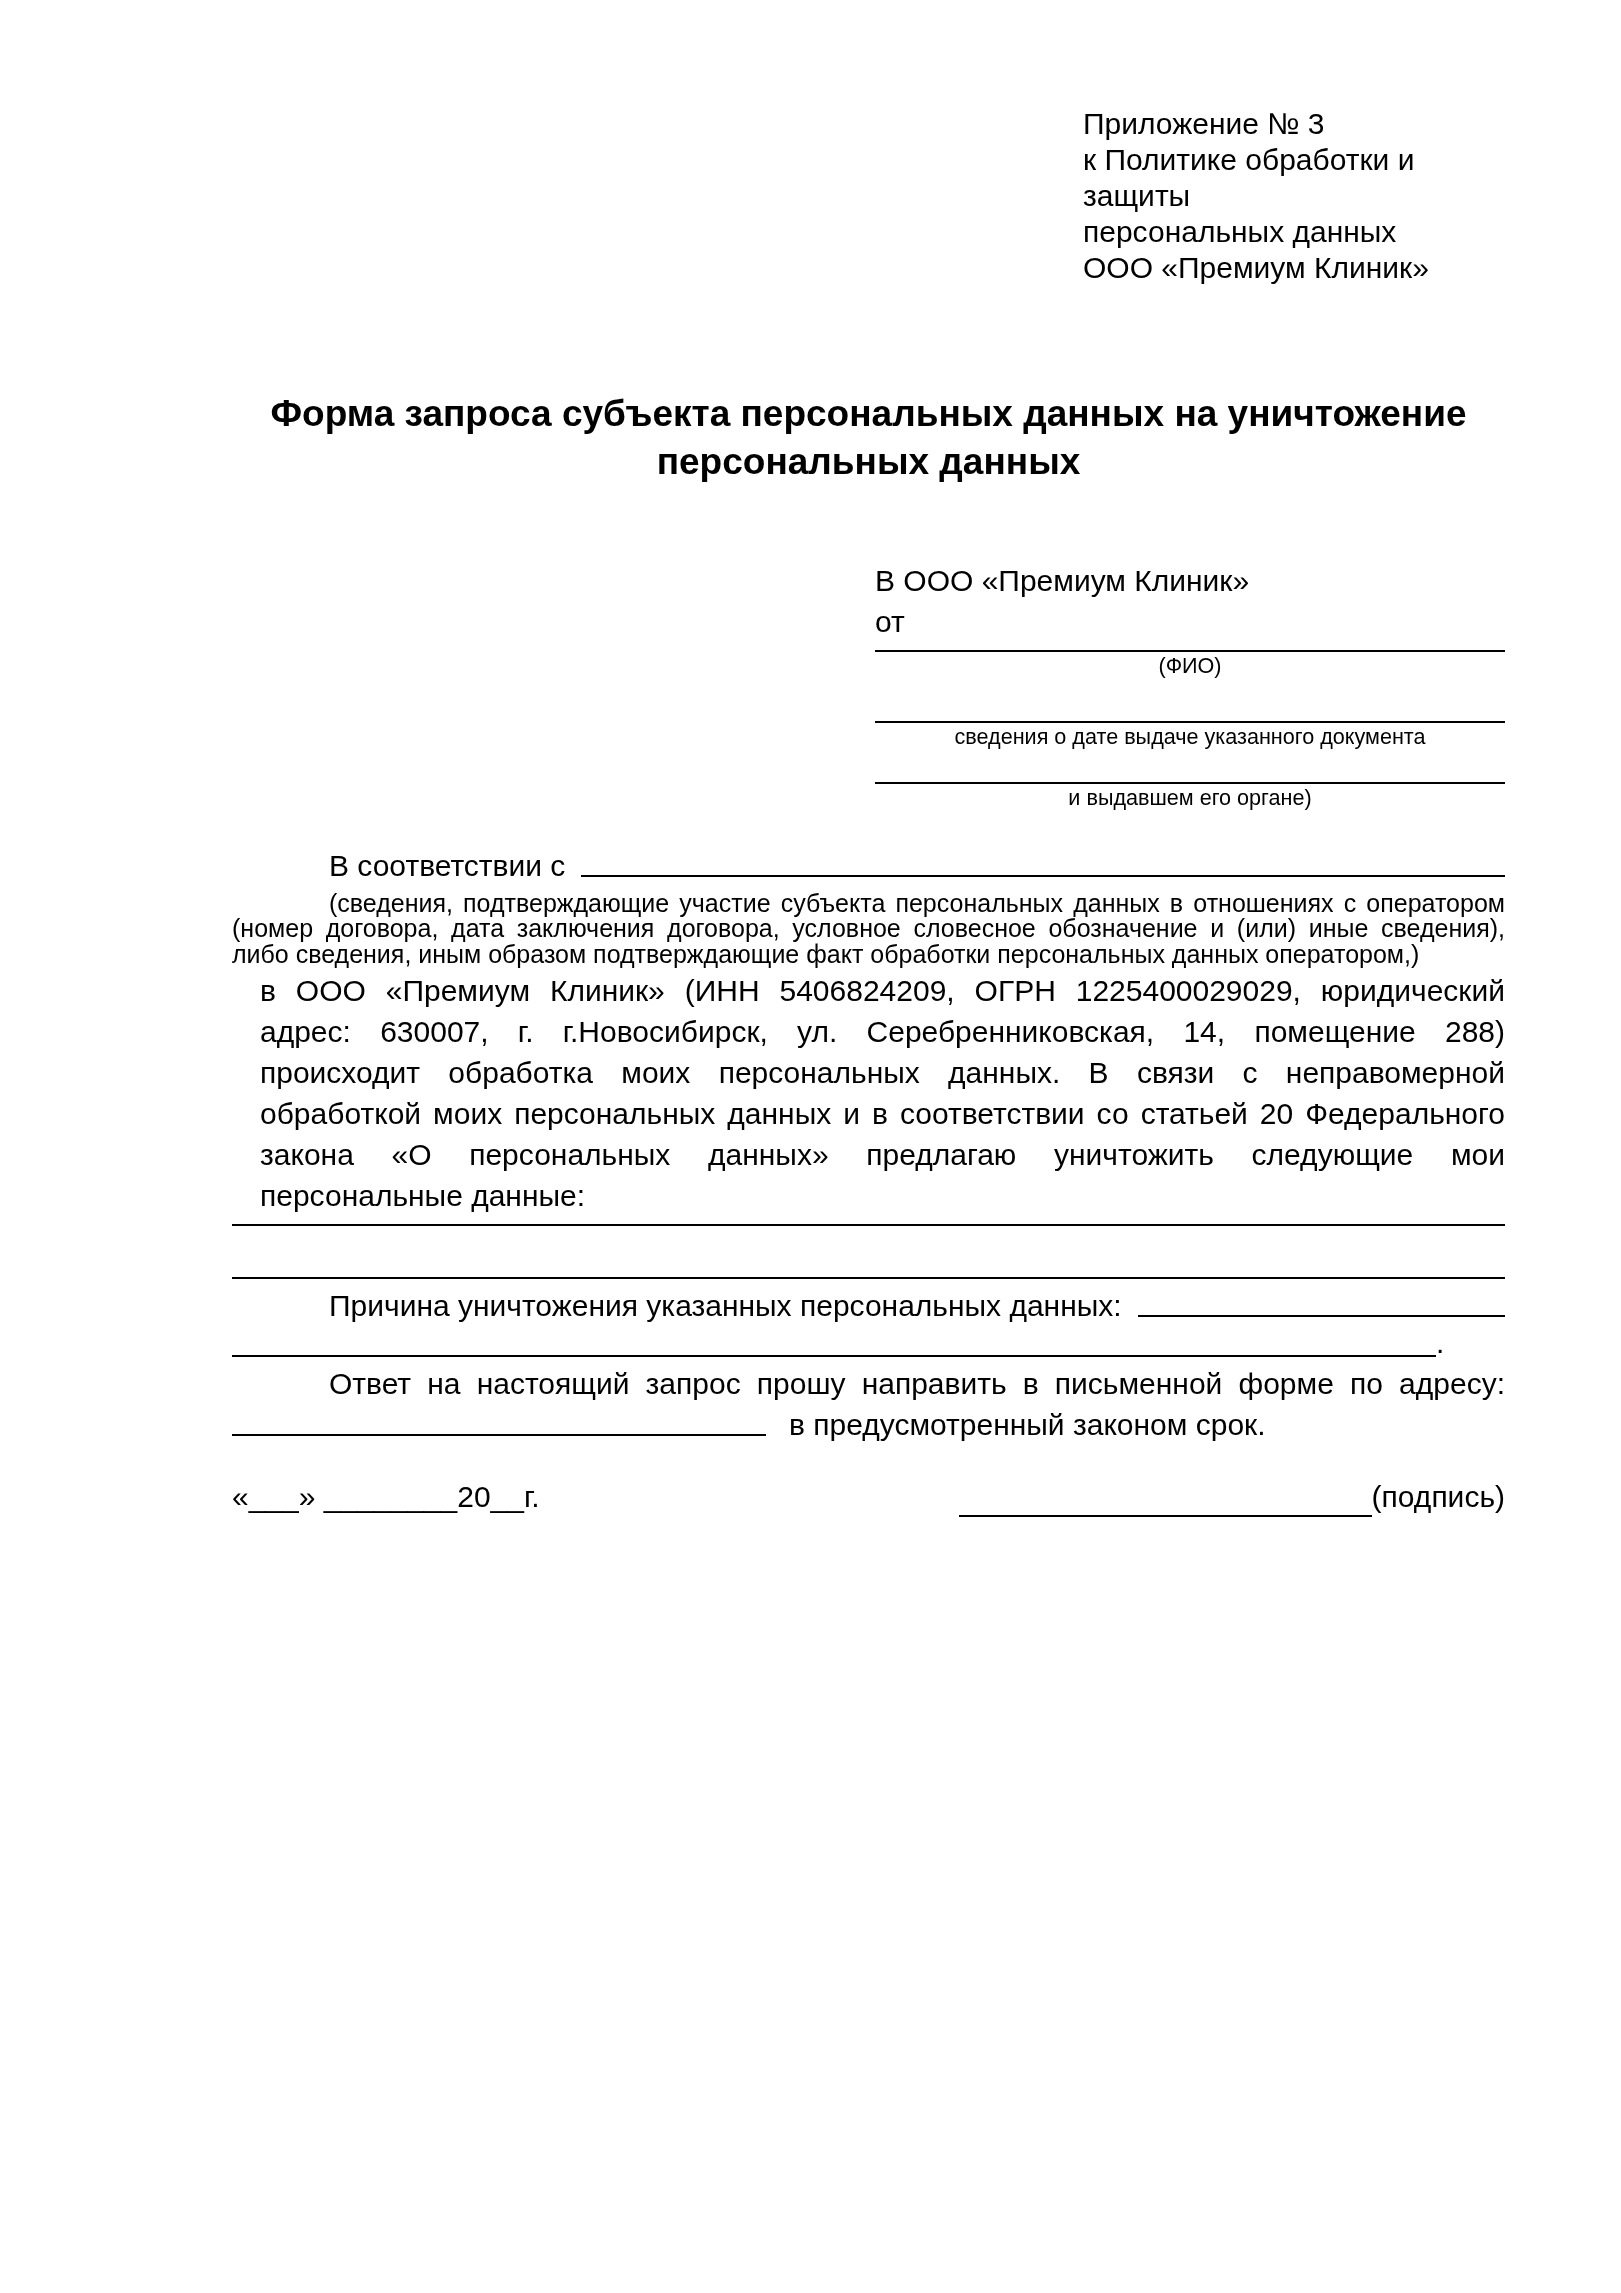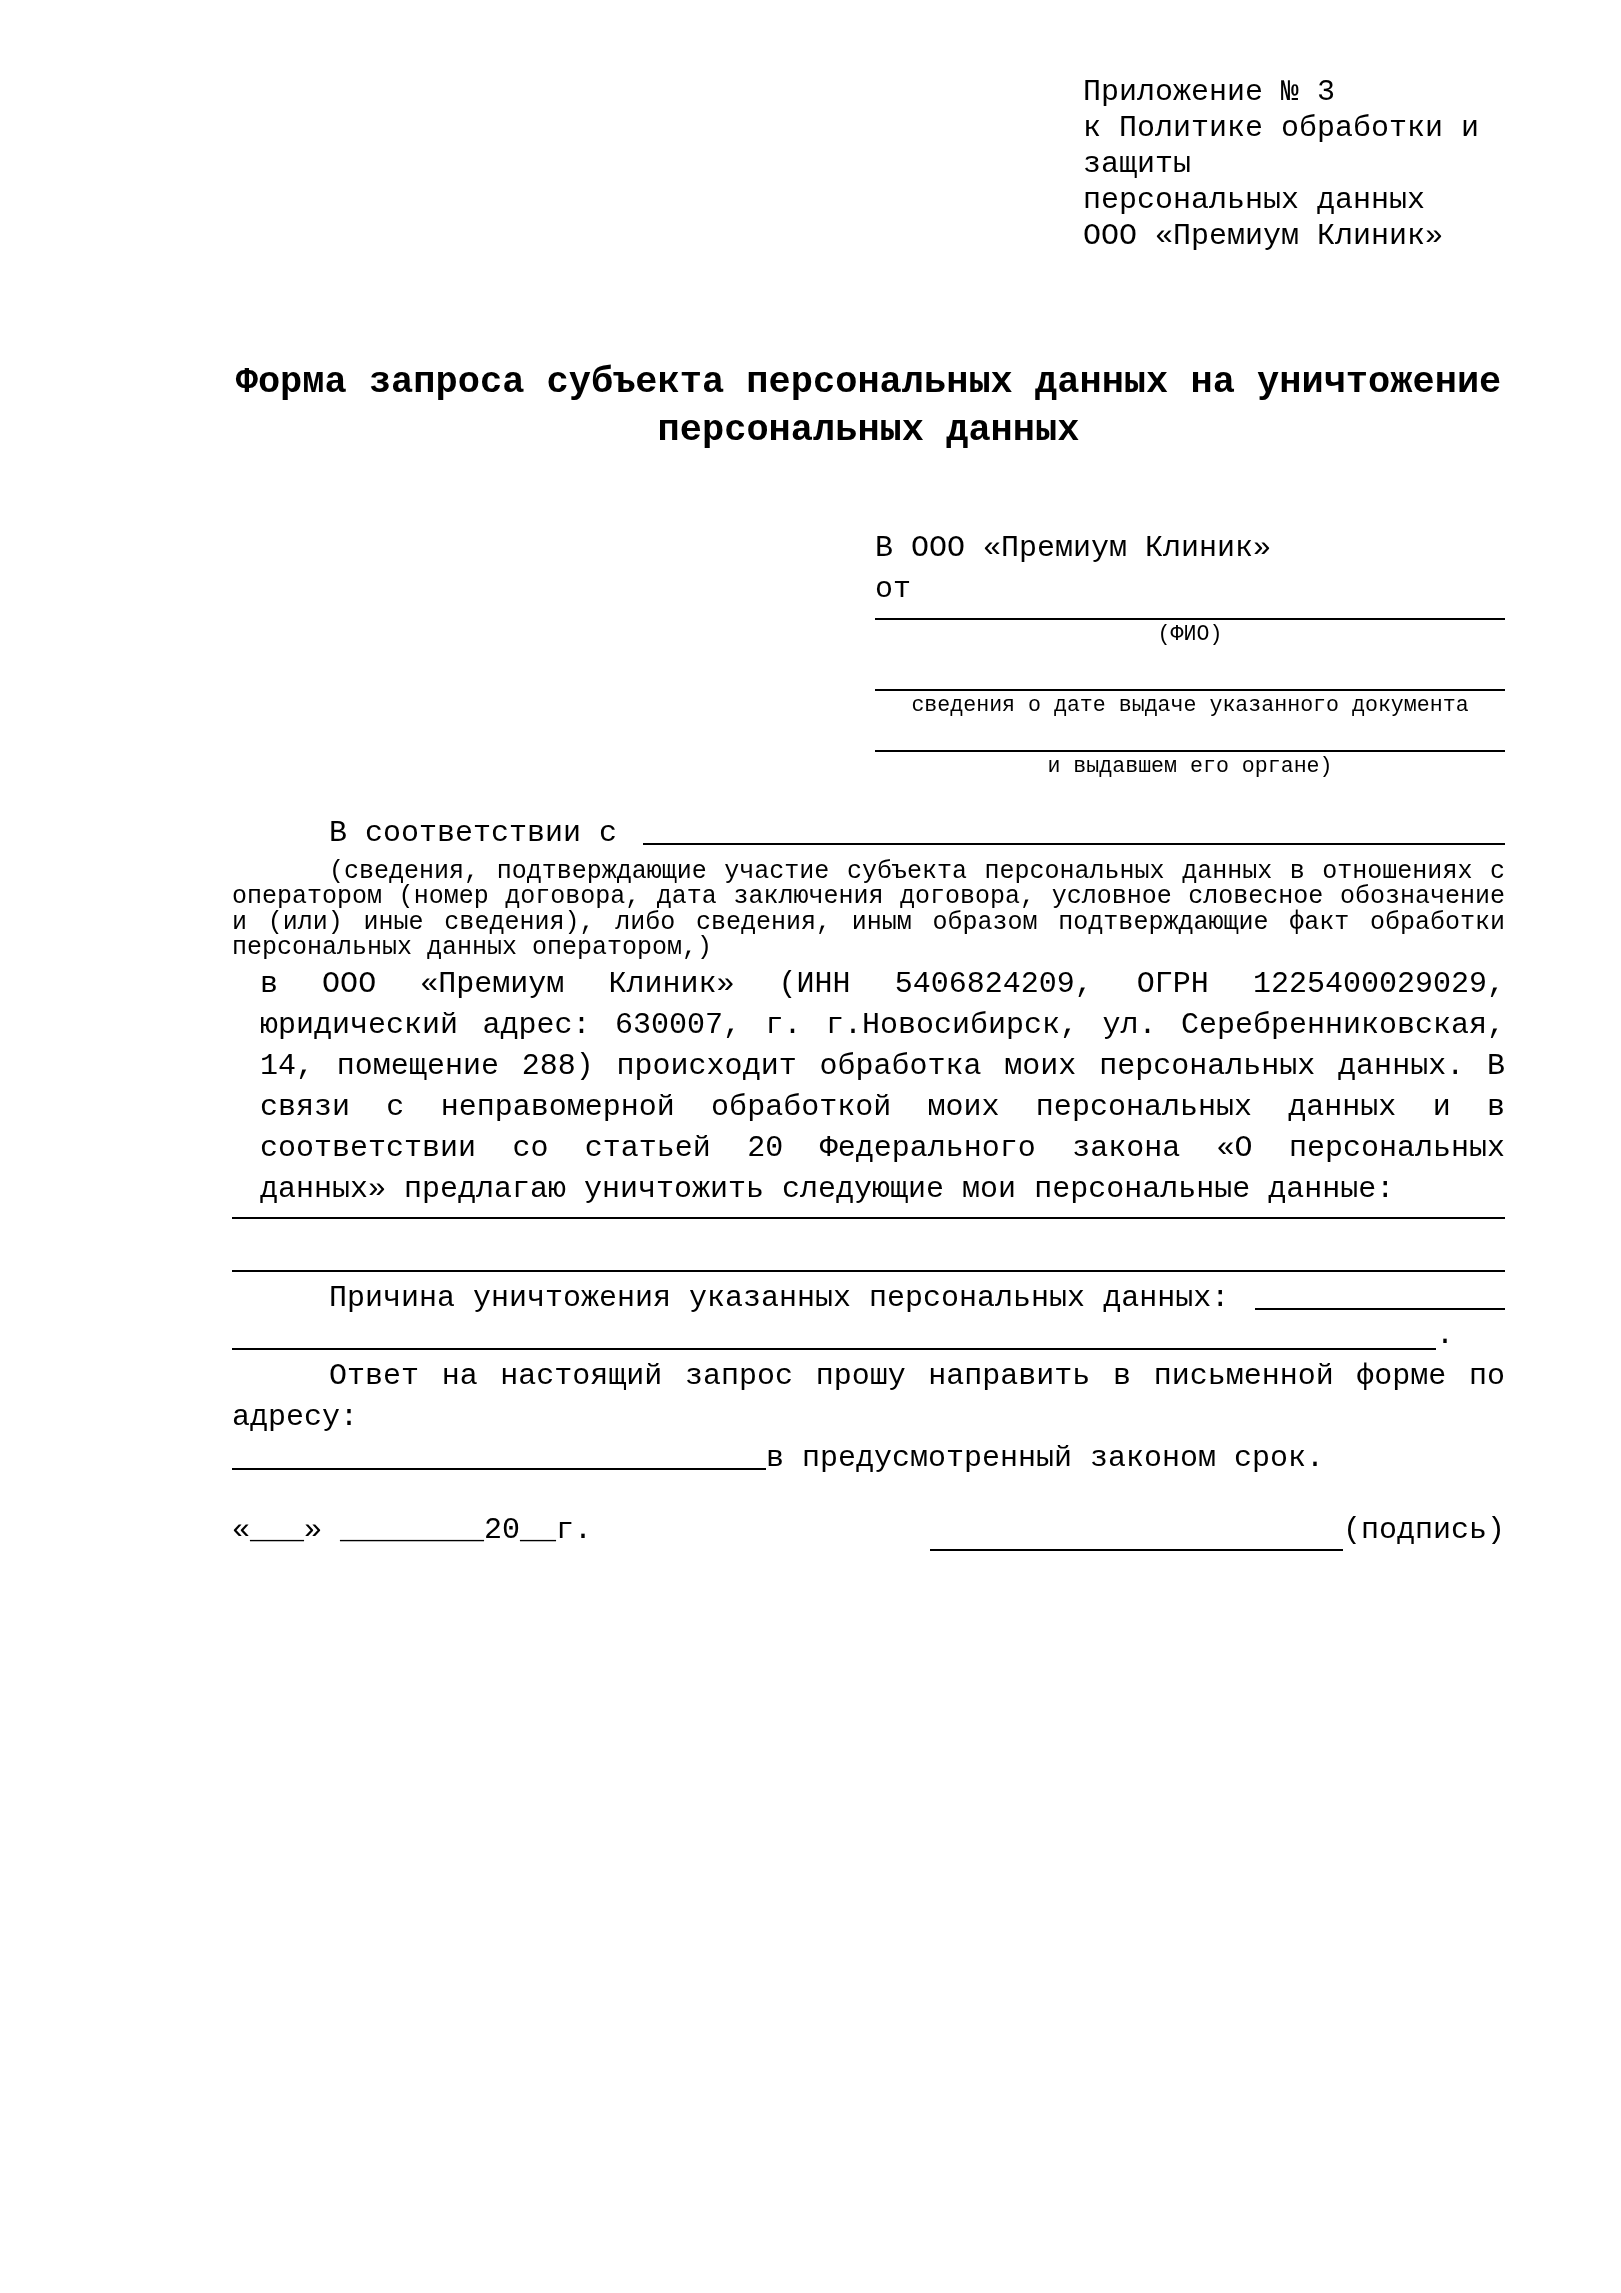--- a/index.html
+++ b/index.html
@@ -3,22 +3,22 @@
 <meta charset="utf-8">
 <style>
   * { margin:0; padding:0; box-sizing:border-box; }
   html, body { background:#ffffff; }
   body { width:1621px; }
   .page {
     position:relative;
     width:1621px; height:1616px;
     background:#ffffff;
     color:#000000;
-    padding:74px 116px 0 232px;
-    font-family:Liberation Mono, monospace;
+    padding:106px 116px 0 232px;
+    font-family:Liberation Sans, sans-serif;
     font-size:30px; line-height:41px;
   }
   
   .doc-header { margin-left:851px; font-size:30px; line-height:36px; }
   
   .doc-title {
     margin-top:104px;
     font-size:37px; line-height:48px; font-weight:700;
     text-align:center;
   }
@@ -46,21 +46,21 @@
   .blank-1 { height:9.8px; }
   .blank-2 { height:53px; }
   .reason-row { margin-top:5.9px; }
   .period-row { display:flex; align-items:flex-end; height:31px; }
   .long-line { width:1204px; height:29px; border-bottom:2.9px solid #000; }
   .period-row .dot { font-size:30px; line-height:29px; }
   .answer-para {
     text-align:justify; text-align-last:justify;
     text-indent:97px; margin-top:5.9px;
   }
-  .answer-row { display:flex; }
+  .answer-row { display:flex;gap:23px; }
   .lead-line { width:534px; height:32px; border-bottom:2px solid #000; }
   .footer-row {
     display:flex; justify-content:space-between; align-items:flex-start;
     margin-top:31px;
     gap:28px;
   }
   .sig-group { display:flex; align-items:flex-end; }
   .sig-line { width:413px; height:31px; border-bottom:2px solid #000; }
 </style>
 </head>

